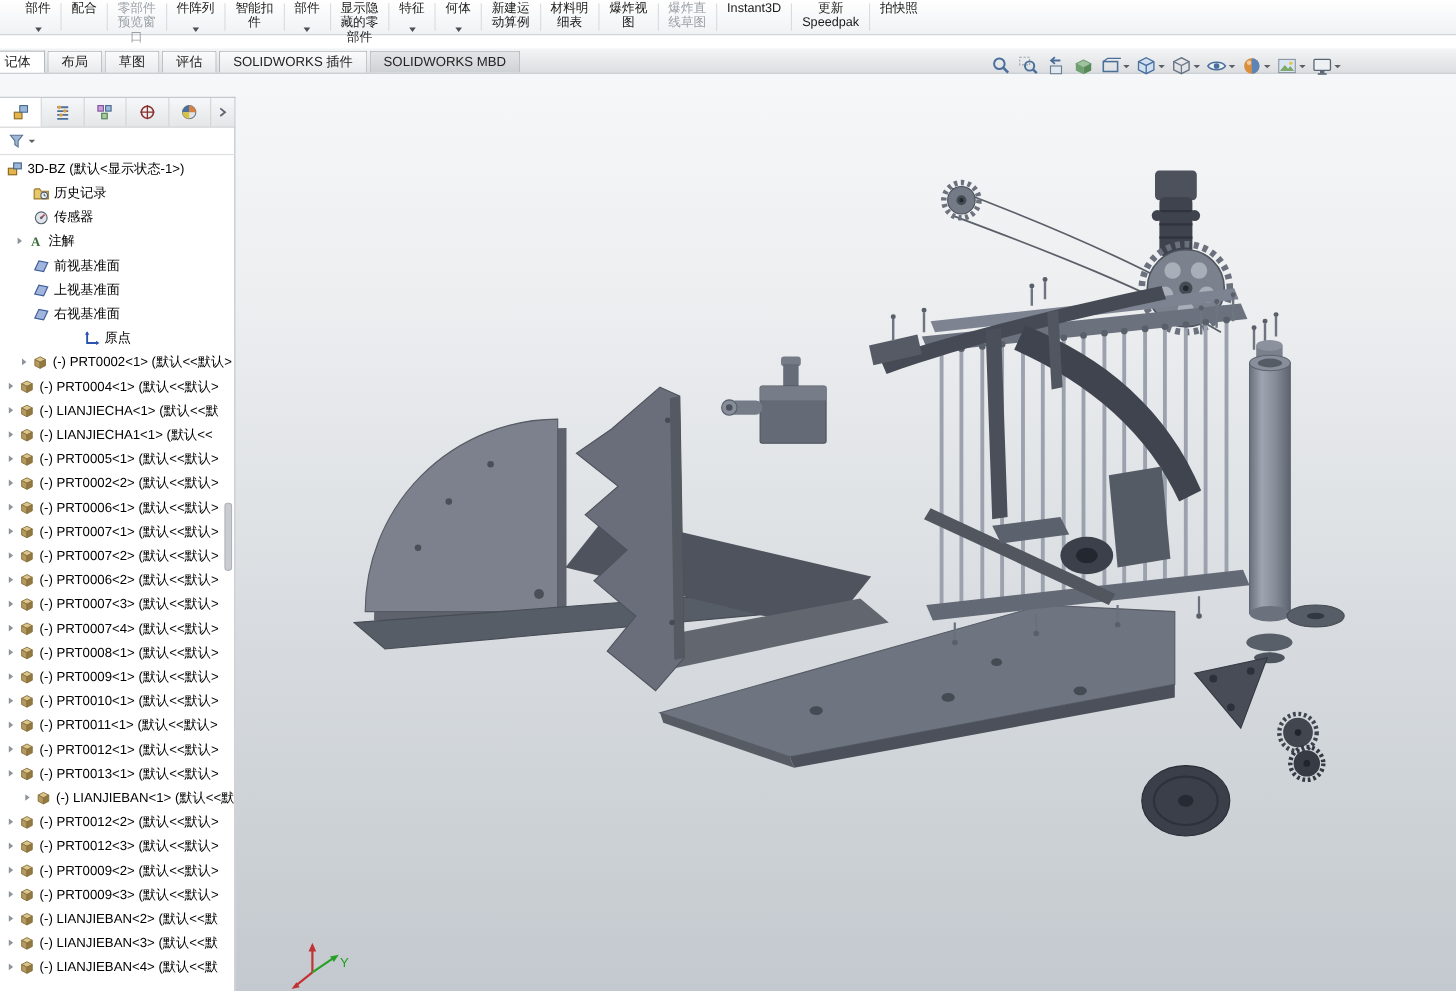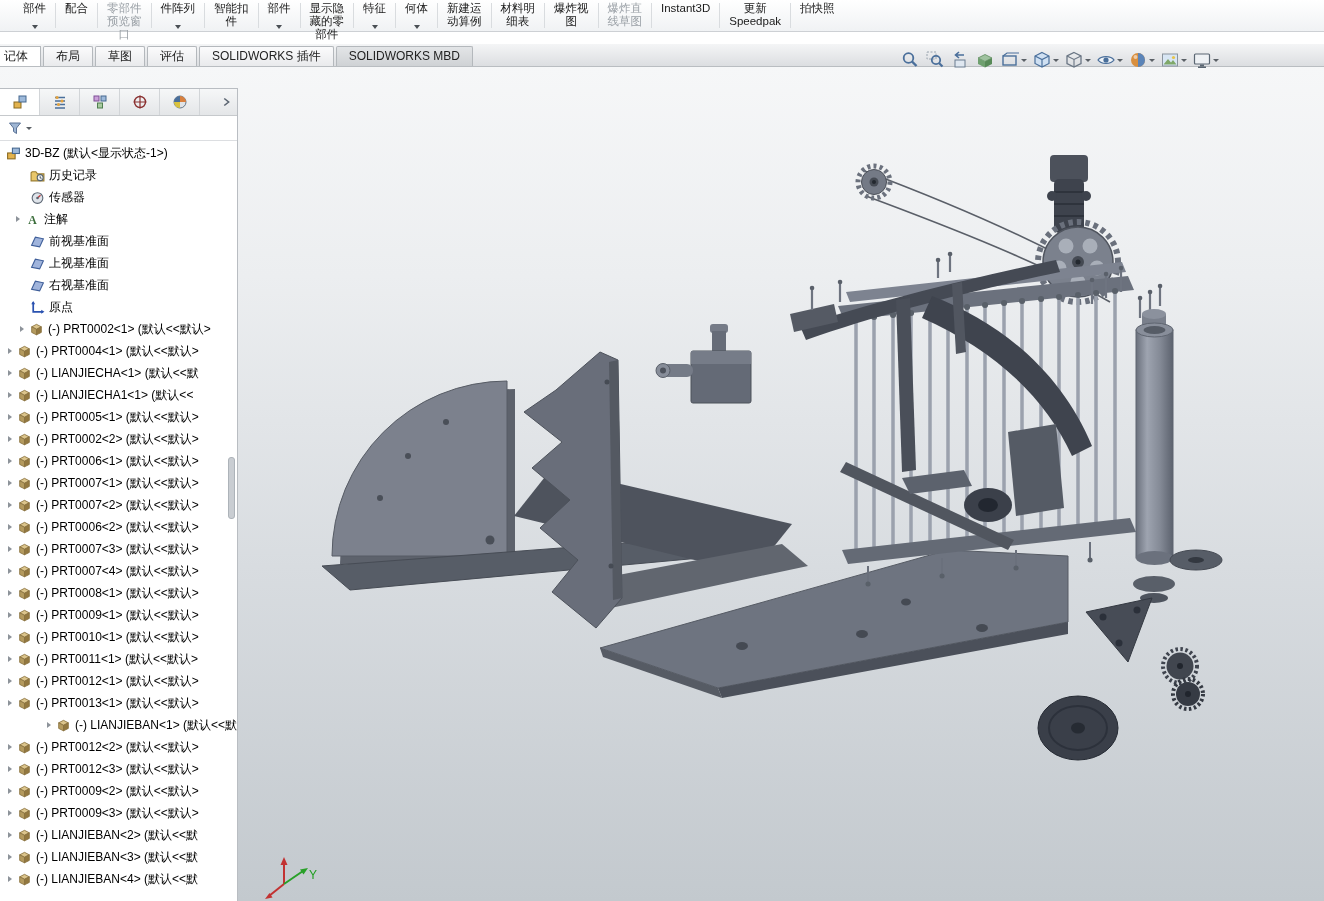--- a/index.html
+++ b/index.html
@@ -30,21 +30,21 @@
 .doc-tab.cut{border-left:none;border-radius:0;padding-left:4px;background:#fff}
 .doc-tab.shaded{background:linear-gradient(#e3e5e7,#cfd2d5)}
 
 
 .hud{position:absolute;top:49px;left:898px;z-index:4;display:flex;align-items:center;gap:1px}
 .hud-btn{display:flex;align-items:center;padding:1px 2px;border-radius:2px}
 .hud-caret{width:0;height:0;border-left:3px solid transparent;border-right:3px solid transparent;
  border-top:3.5px solid #5a6066;margin-left:1px}
 
 
-.panel{position:absolute;left:0;top:88px;width:238px;bottom:0;background:#fff;z-index:2;
+.panel{position:absolute;left:0;top:88px;width:214px;bottom:0;background:#fff;z-index:2;
  border:1px solid #b9bdc2;border-left:none;border-bottom:none}
 .panel-tabs{height:27px;display:flex;align-items:stretch;background:linear-gradient(#f6f7f8,#e4e6e8);
  border-bottom:1px solid #c6c9cc}
 .panel-tab{width:40px;display:flex;align-items:center;justify-content:center;border-right:1px solid #d2d5d8}
 .panel-tab.active{background:#fff}
 .panel-collapse{margin-left:auto;width:22px;display:flex;align-items:center;justify-content:center}
 .filter-row{height:25px;display:flex;align-items:center;gap:2px;padding:0 7px;border-bottom:1px solid #dcdee1}
 .tree{position:absolute;left:0;right:0;top:53px;bottom:0;overflow:hidden}
 .tree-row{height:22px;display:flex;align-items:center;font-size:12px;color:#000;white-space:nowrap}
 .tree-arrow{width:0;height:0;border-top:3.5px solid transparent;border-bottom:3.5px solid transparent;
@@ -519,21 +519,21 @@
         <span class="tree-label">上视基准面</span>
       </div>
       <div class="tree-row" style="padding-left: 30px;">
         <span class="tree-icon">
           <svg width="15" height="15" viewBox="0 0 14 14">
             <path d="M1.5,10.5 L5,3 L12.5,4.5 L9,12 Z" fill="#8fa7d6" fill-opacity="0.85" stroke="#3e5e99"></path>
           </svg>
         </span>
         <span class="tree-label">右视基准面</span>
       </div>
-      <div class="tree-row" style="padding-left: 30px;">
+      <div class="tree-row" style="padding-left: 30px; margin-left: 46px;">
         <span class="tree-icon">
           <svg width="15" height="15" viewBox="0 0 14 14">
             <path d="M3,2 V11 H12" fill="none" stroke="#2a52b0" stroke-width="1.6"></path>
             <path d="M1.2,4 L3,1 L4.8,4 Z" fill="#2a52b0"></path>
             <path d="M10.5,9.2 L13.5,11 L10.5,12.8 Z" fill="#2a52b0"></path>
           </svg>
         </span>
         <span class="tree-label">原点</span>
       </div>
       <div class="tree-row" style="padding-left: 8px; margin-left: 12px;">

